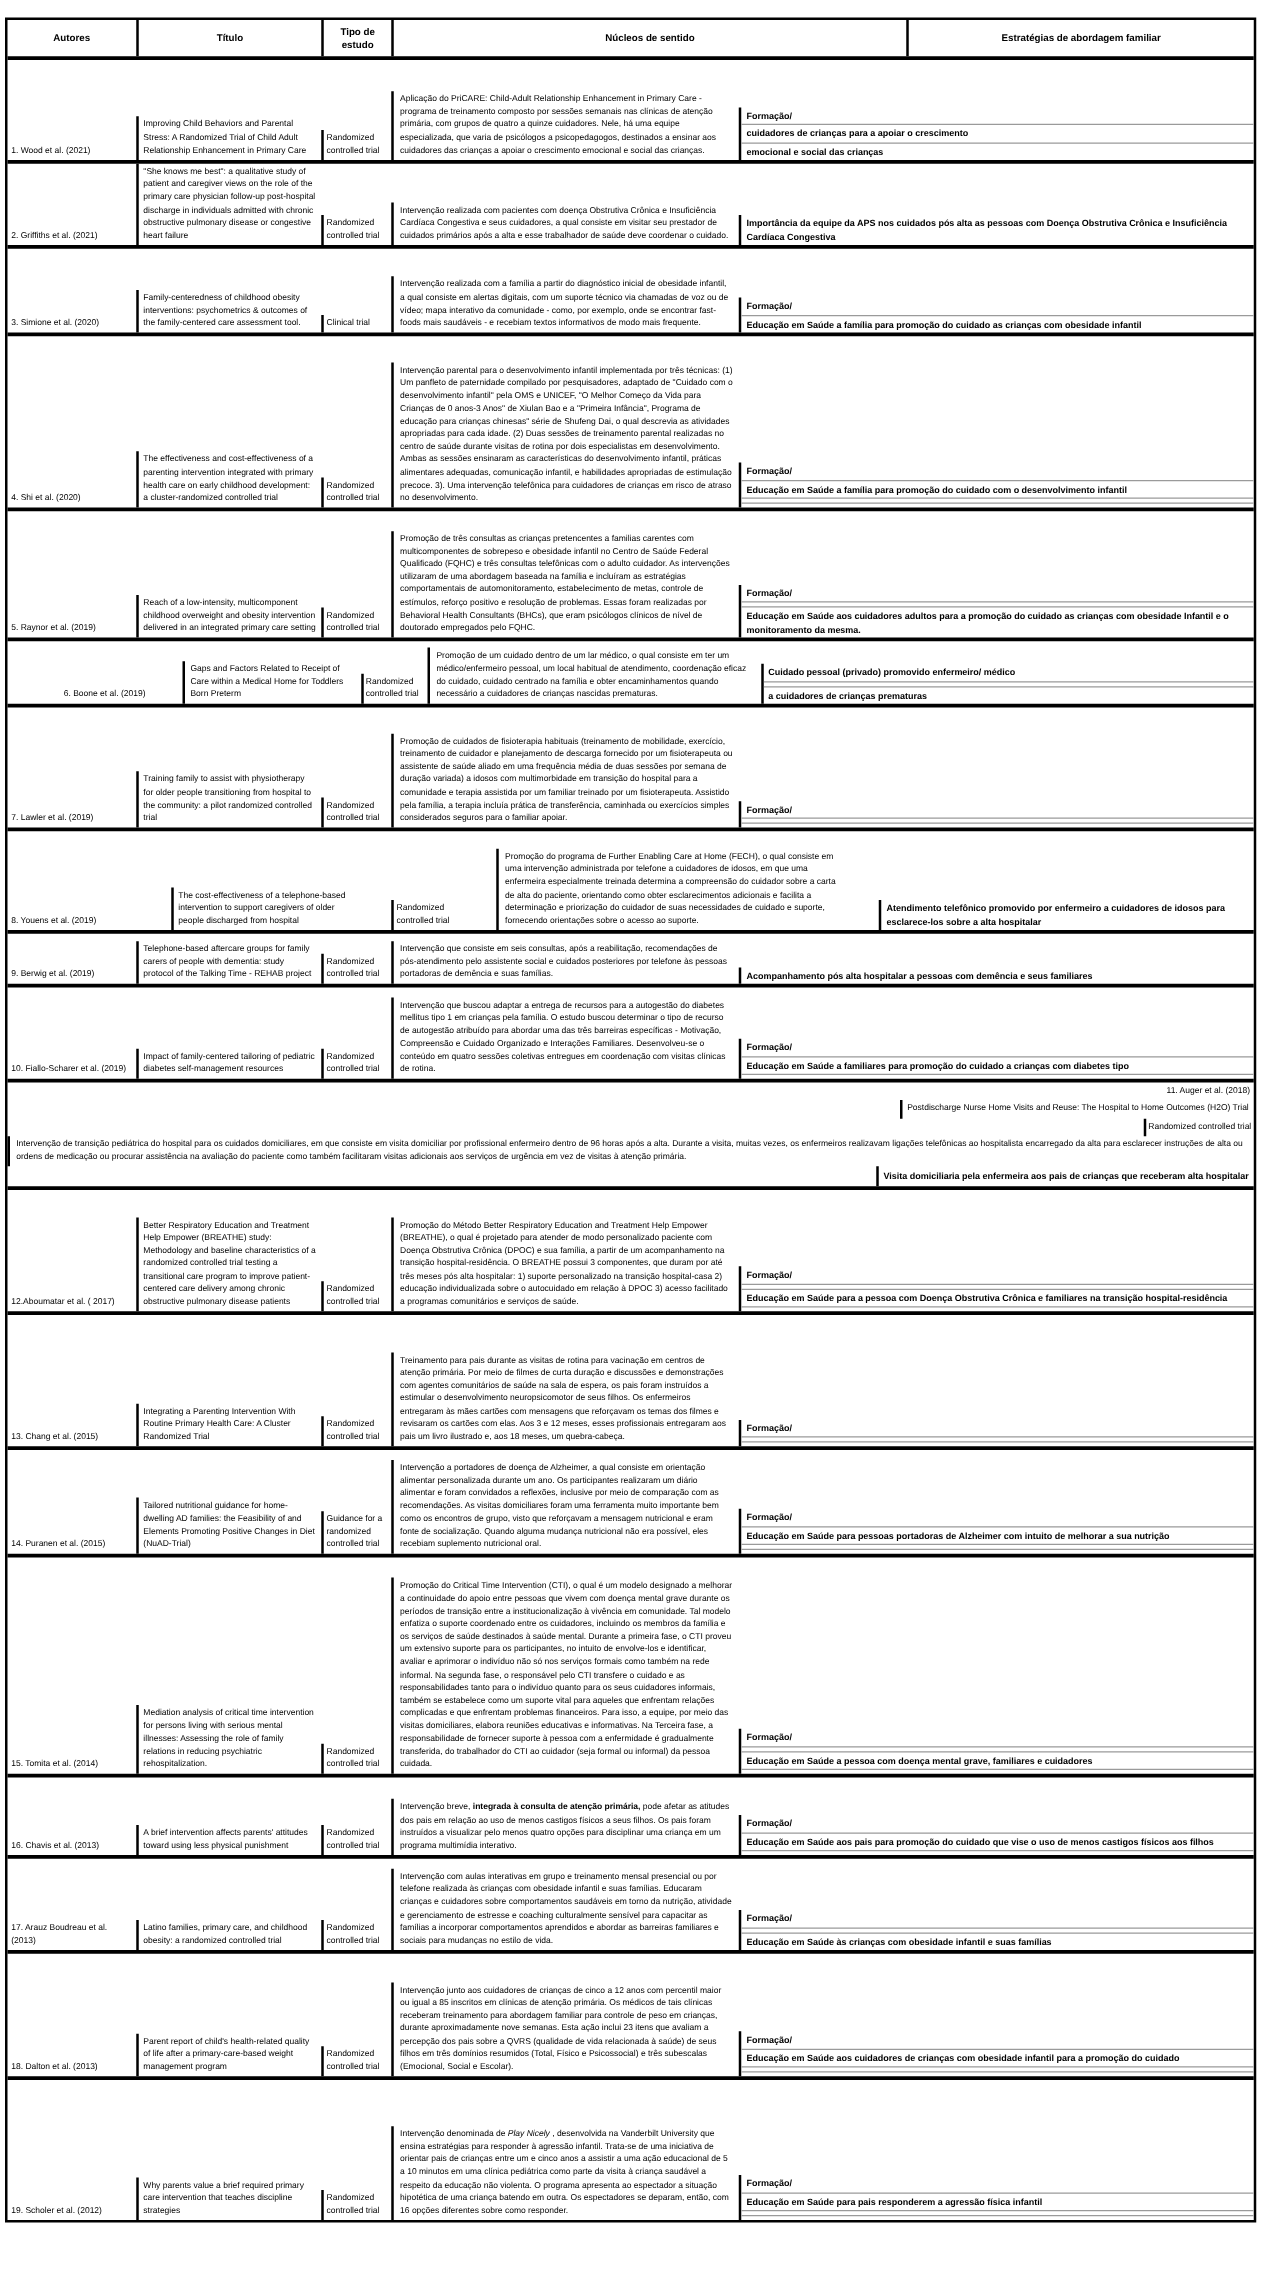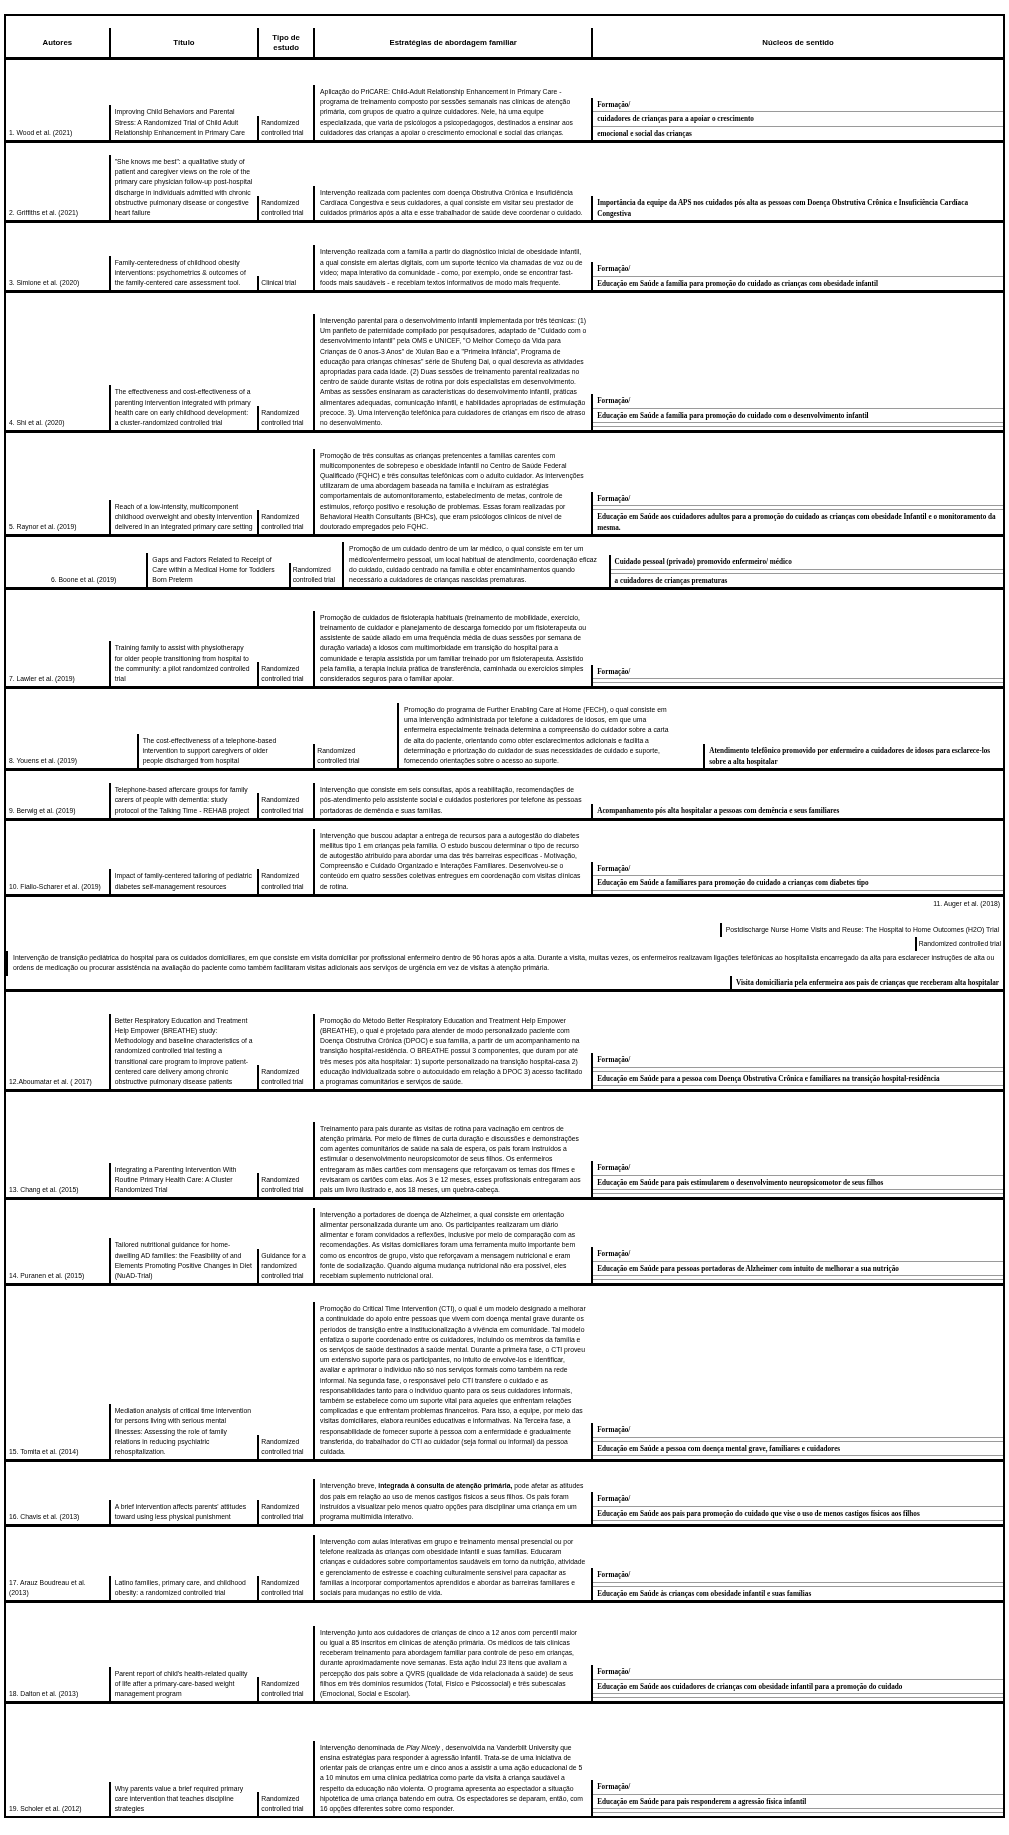--- a/index.html
+++ b/index.html
@@ -4,32 +4,32 @@
 <style>
   html,body{margin:0;padding:0;background:#fff;}
   body{width:1009px;min-height:1835px;font-family:"Liberation Sans",sans-serif;color:#000;}
   *{box-sizing:border-box;}
   .tbl{margin:14px 4px 0 4px;border:2px solid #000;background:#fff;}
   .row{display:flex;align-items:flex-end;border-top:3px solid #000;}
   .row.head{border-top:none;}
   .c{border-left:2px solid #000;overflow:hidden;}
   .c:first-child{border-left:none;}
   .c-aut{flex:0 0 10.3%;display:flex;align-items:center;padding:2px 3px;}
-  .c-tit{flex:0 0 14.9%;display:flex;align-items:center;padding:2px 4px;margin-top:12px;}
+  .c-tit{flex:0 0 14.9%;display:flex;align-items:center;padding:2px 4px;}
   .c-tipo{flex:0 0 5.6%;display:flex;align-items:center;padding:2px 2px;}
   .c-est{flex:0 0 27.9%;display:flex;align-items:center;padding:2px 5px;}
   .c-nuc{flex:1 1 auto;display:flex;flex-direction:column;}
   .head .c{display:flex;align-items:center;justify-content:center;text-align:center;
            font-weight:bold;font-size:7.8px;line-height:1.25;padding:3px 2px;min-height:29px;}
   .cell-text{font-size:6.8px;line-height:1.5;}
   .est-text{font-size:6.8px;line-height:1.5;}
   .est-text .b{font-weight:bold;}
   .est-text .i{font-style:italic;}
   .nuc-line{flex:1 1 auto;font-weight:bold;font-size:7.2px;line-height:1.45;
-            padding:2px 4px 1px 4px;border-bottom:1px solid #9a9a9a;font-family:Liberation Serif, serif;}
+            padding:2px 4px 1px 4px;border-bottom:1px solid #9a9a9a;}
   .nuc-line:last-child{border-bottom:none;}
   .c-nuc.center{justify-content:center;}
   .c-nuc.center .nuc-line{flex:0 0 auto;border-bottom:none;}
   #rows .row:nth-child(1){min-height:83px;}
   #rows .row:nth-child(2){min-height:63px;}
   #rows .row:nth-child(3){min-height:70px;}
   #rows .row:nth-child(4){min-height:140px;}
   #rows .row:nth-child(5){min-height:104px;}
   #rows .row:nth-child(6){min-height:53px;padding-left:42px;}
   #rows .row:nth-child(7){min-height:99px;}
@@ -47,22 +47,22 @@
   #rows .row:nth-child(19){min-height:115px;}
 </style>
 </head>
 <body>
 
 <div class="tbl">
   <div class="row head">
     <div class="c c-aut">Autores</div>
     <div class="c c-tit">Título</div>
     <div class="c c-tipo">Tipo de estudo</div>
+    <div class="c c-nuc head-nuc">Núcleos de sentido</div>
     <div class="c c-est">Estratégias de abordagem familiar</div>
-    <div class="c c-nuc head-nuc">Núcleos de sentido</div>
   </div>
   <div id="rows">
   <div class="row">
     <div class="c c-aut">
           <span class="cell-text">1. Wood et al. (2021)</span>
         </div>
     <div class="c c-tit">
           <span class="cell-text">Improving Child Behaviors and Parental Stress: A Randomized Trial of Child Adult Relationship Enhancement in Primary Care</span>
         </div>
     <div class="c c-tipo">
@@ -299,21 +299,20 @@
           <span class="cell-text">Integrating a Parenting Intervention With Routine Primary Health Care: A Cluster Randomized Trial</span>
         </div>
     <div class="c c-tipo">
           <span class="cell-text">Randomized controlled trial</span>
         </div>
     <div class="c c-est">
           <span class="est-text"><span>Treinamento para pais durante as visitas de rotina para vacinação em centros de atenção primária. Por meio de filmes de curta duração e discussões e demonstrações com agentes comunitários de saúde na sala de espera, os pais foram instruídos a estimular o desenvolvimento neuropsicomotor de seus filhos. Os enfermeiros entregaram às mães cartões com mensagens que reforçavam os temas dos filmes e revisaram os cartões com elas. Aos 3 e 12 meses, esses profissionais entregaram aos pais um livro ilustrado e, aos 18 meses, um quebra-cabeça.</span></span>
         </div>
     <div class="c c-nuc">
           <div class="nuc-line">Formação/</div>
-          <div class="nuc-line">Educação em Saúde para pais estimularem o desenvolvimento neuropsicomotor de seus filhos</div>
           <div class="nuc-line"></div>
           <div class="nuc-line"></div>
         </div>
   </div>
 
   <div class="row">
     <div class="c c-aut">
           <span class="cell-text">14. Puranen et al. (2015)</span>
         </div>
     <div class="c c-tit">

